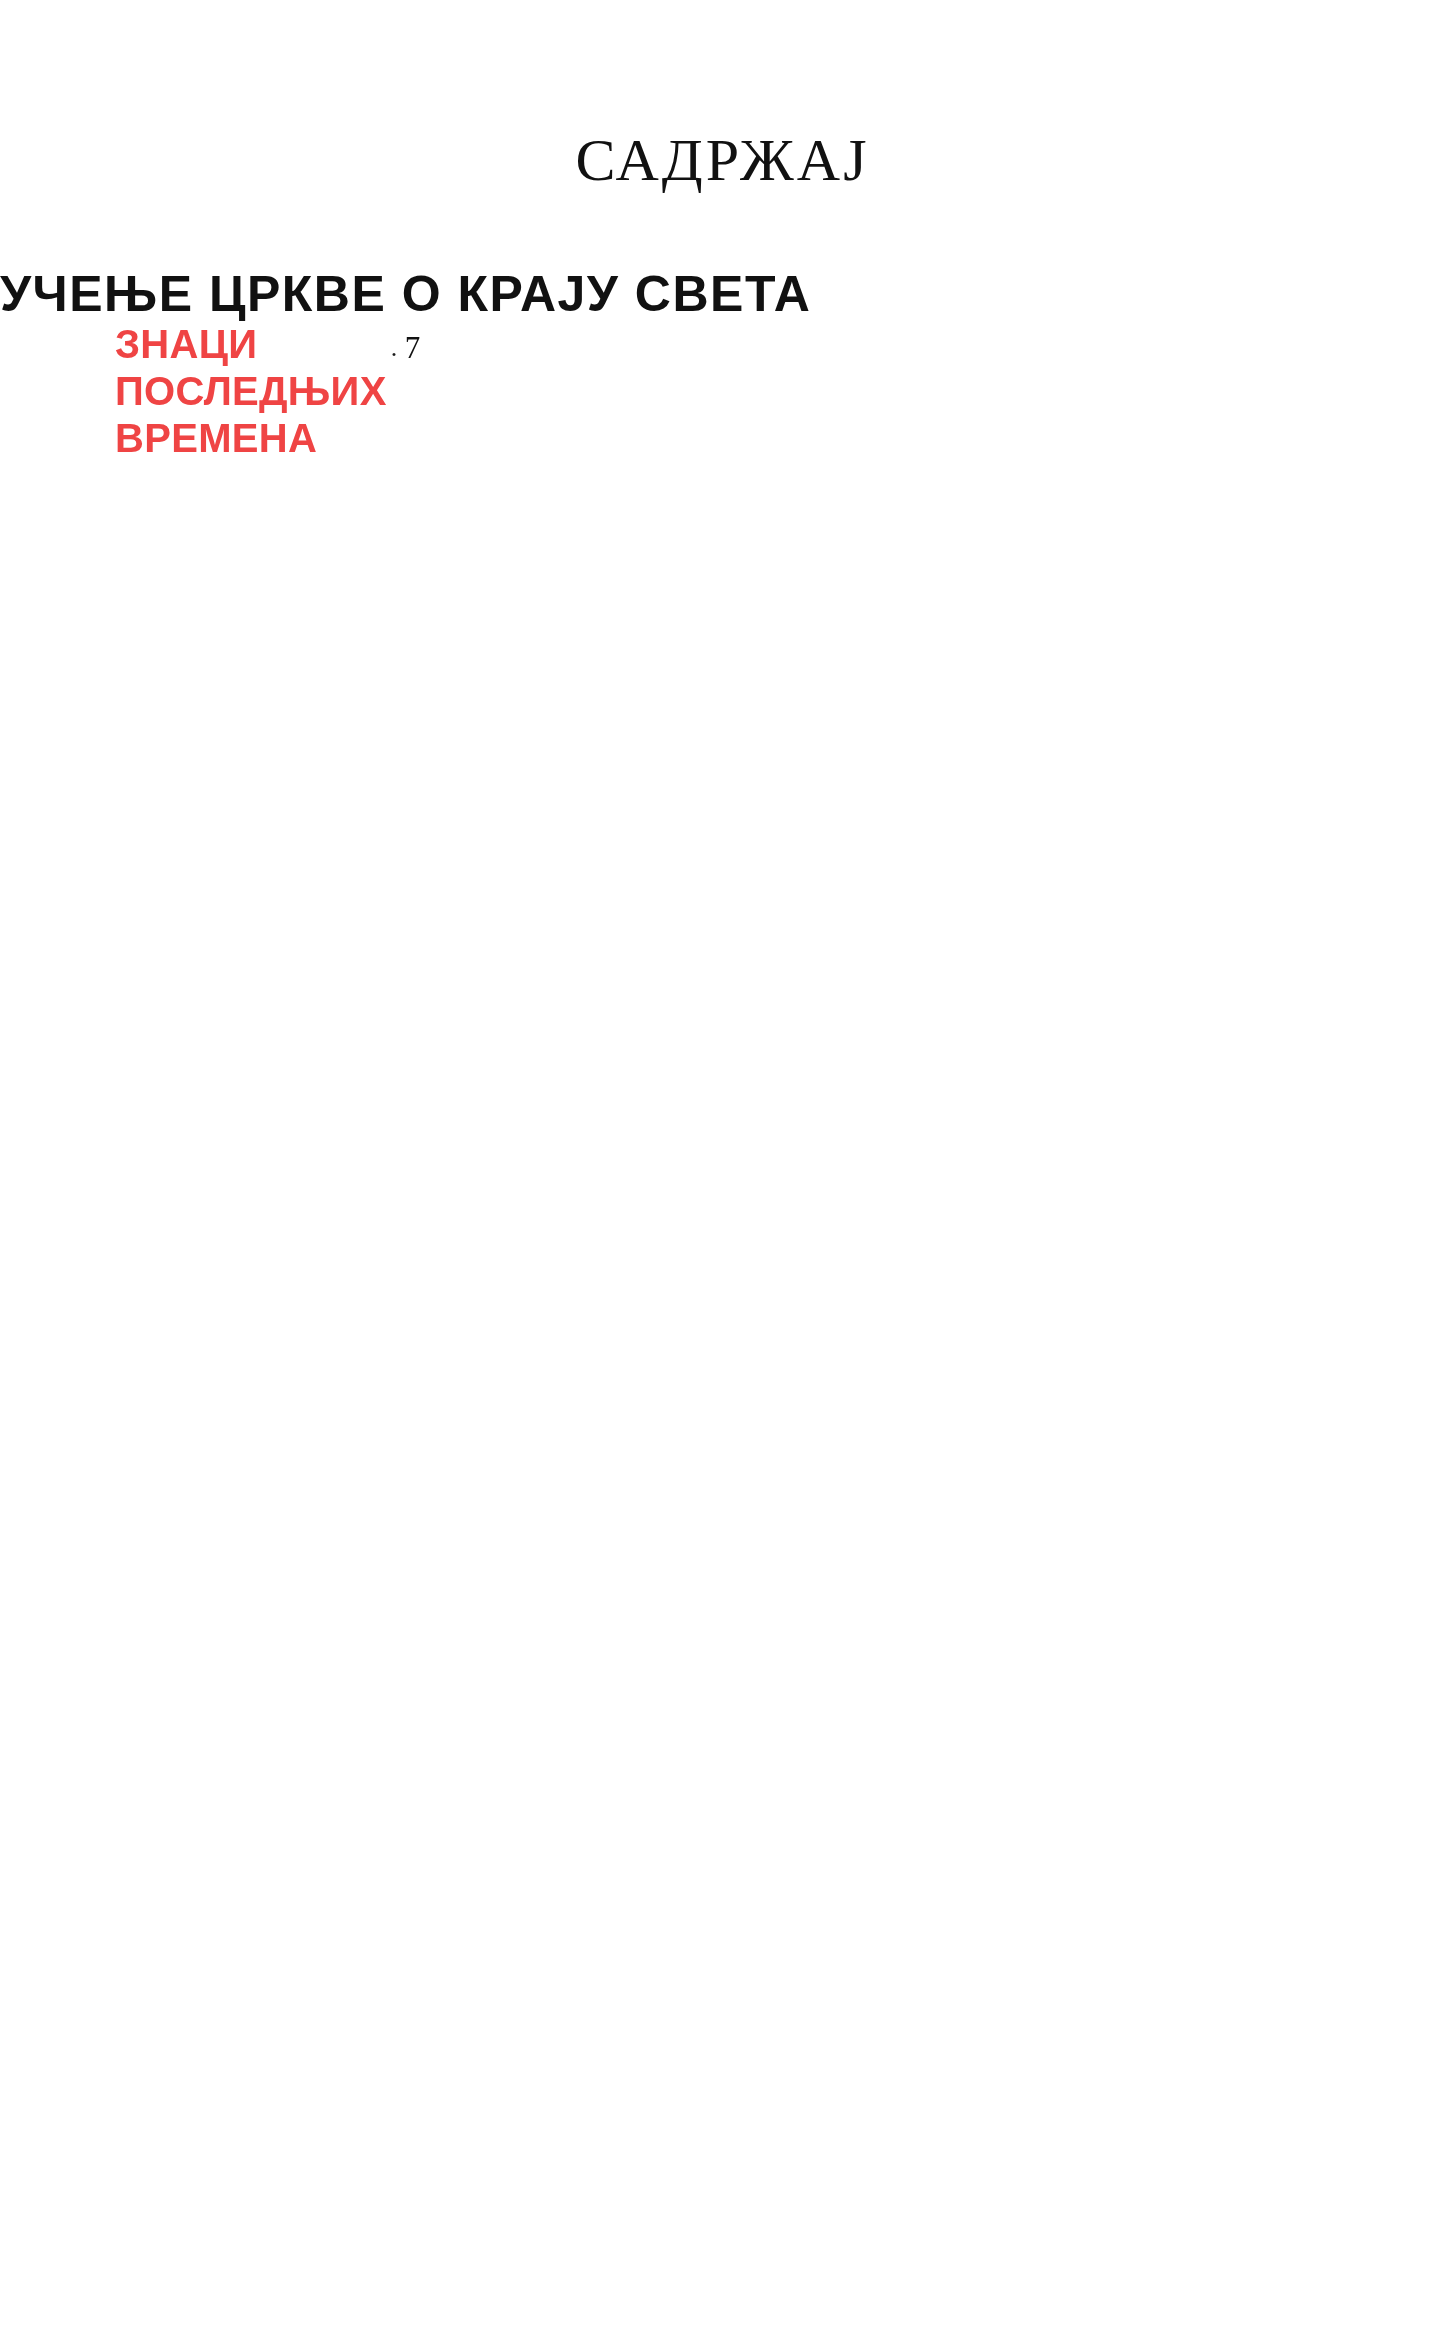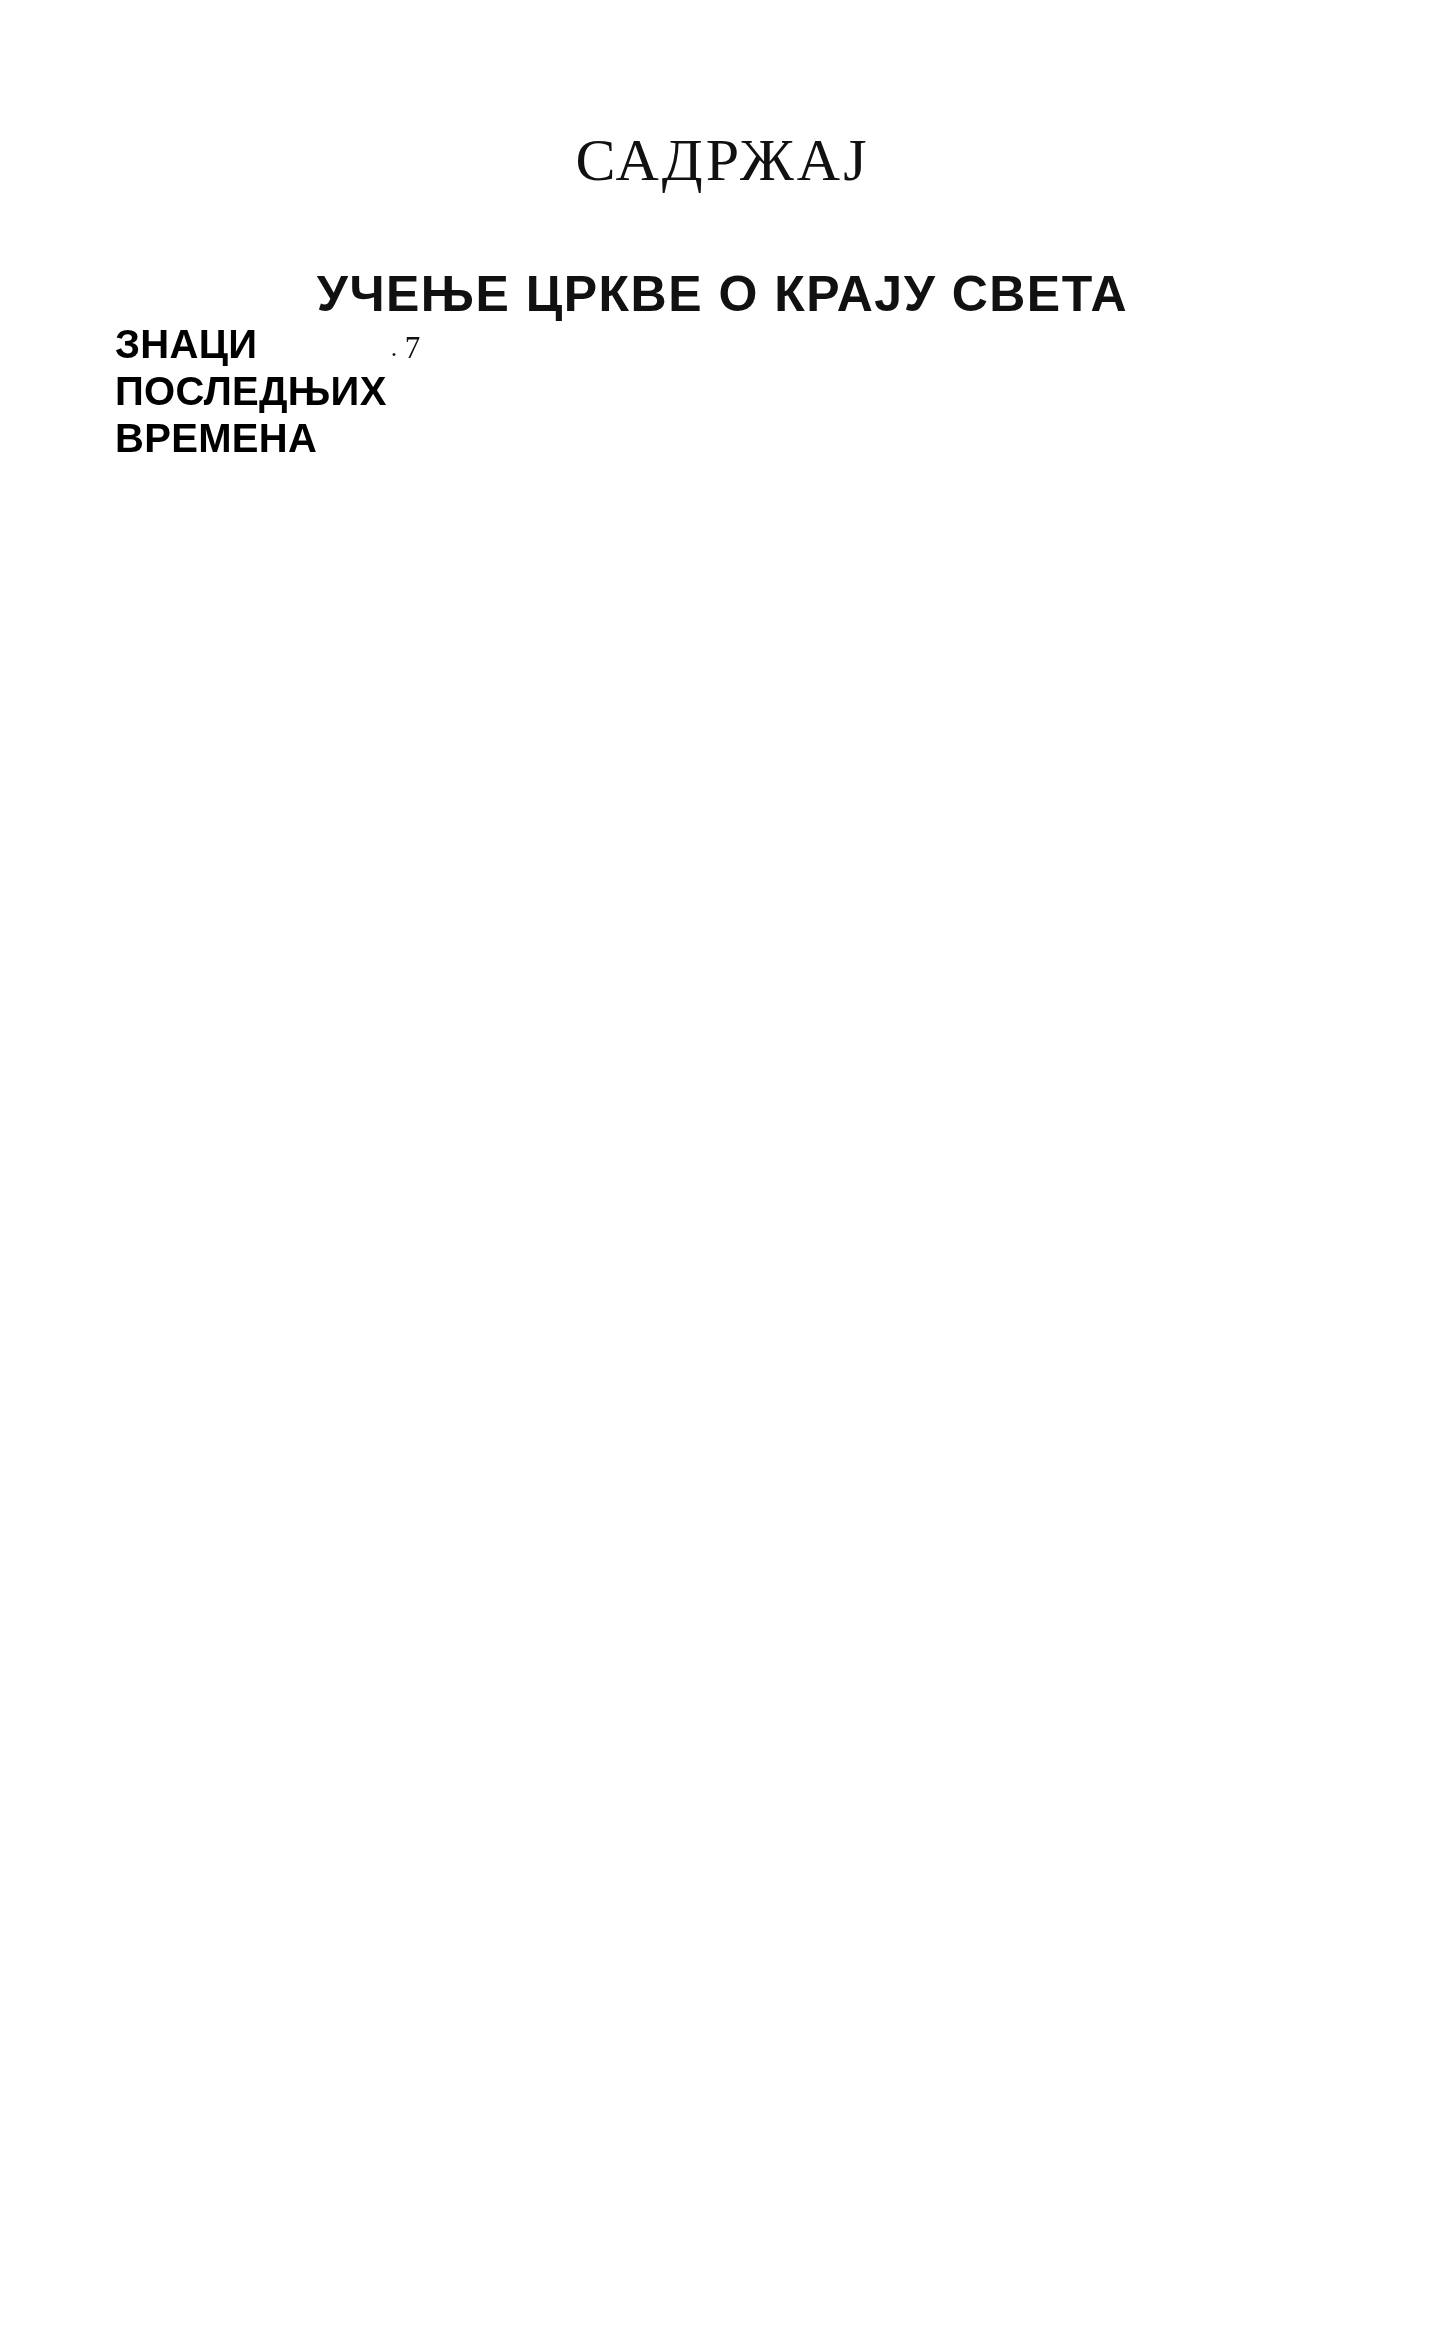--- a/index.html
+++ b/index.html
@@ -32,21 +32,20 @@
     letter-spacing: 3px;
     font-weight: 400;
     margin: 0;
     padding-top: 130px;
     line-height: 1;
     color: #111;
   }
 
   
   .part-heading {
-    text-align: center;
     font-family: "Liberation Sans", "DejaVu Sans", sans-serif;
     font-weight: 700;
     font-size: 50px;
     letter-spacing: 1.5px;
     color: #111;
     line-height: 1.05;
     margin: 0;
   }
   .part-1 { padding-top: 78px; }
 
@@ -88,21 +87,21 @@
     color: #111;
     font-family: "Liberation Serif", "DejaVu Serif", serif;
   }
 
   
   .chapter .label {
     font-family: "Liberation Sans", "DejaVu Sans", sans-serif;
     font-weight: 700;
     font-size: 40px;
     letter-spacing: 0.3px;
-    color: #000000;
+    color: #ef4444;
   }
   .chapter .page { font-size: 31px; }
 </style>
 </head>
 <body>
 
 <div class="page">
 
   <h1 class="doc-title">САДРЖАЈ</h1>
 

